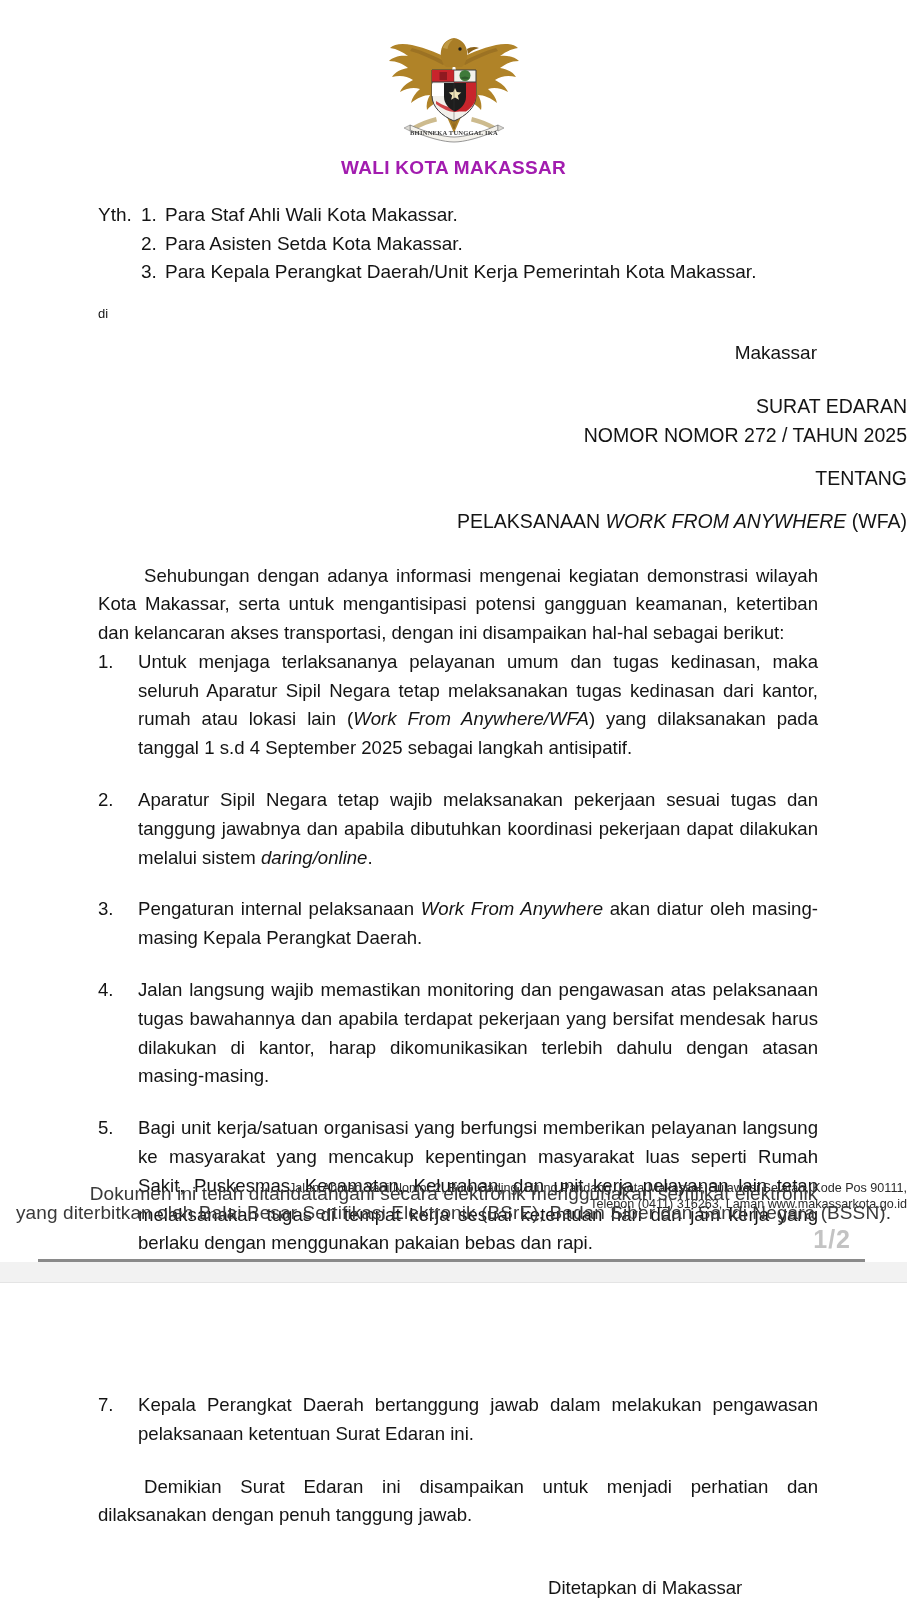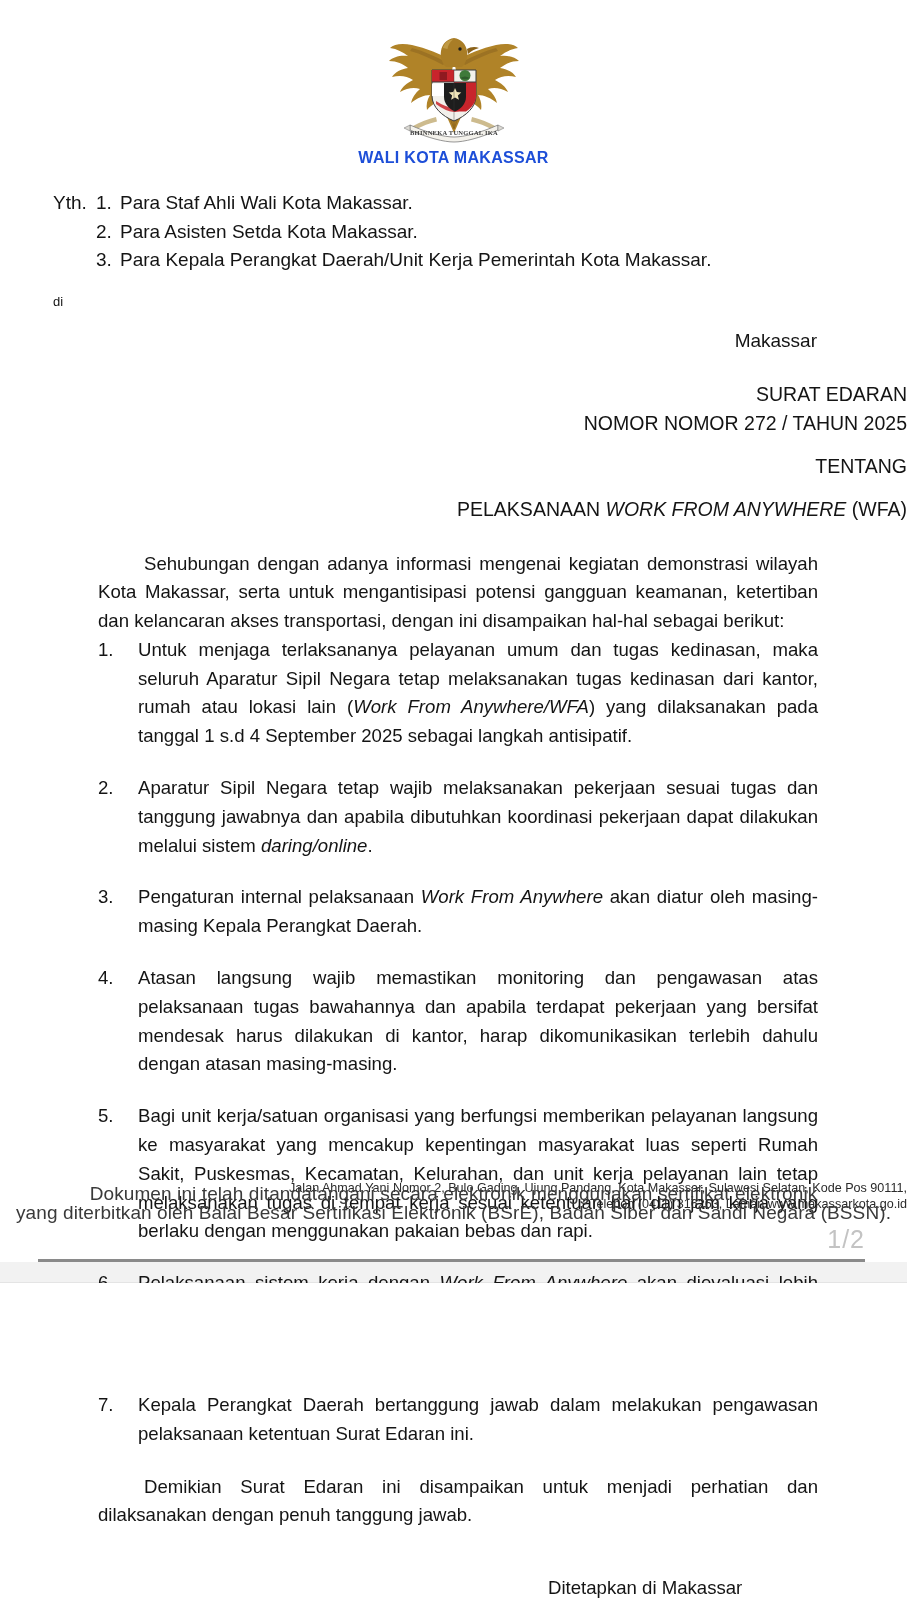--- a/index.html
+++ b/index.html
@@ -37,31 +37,31 @@
     justify-content: center;
   }
   .emblem {
     width: 148px;
     height: 118px;
     display: block;
   }
 
   .org-title {
     text-align: center;
-    font-size: 16px;
+    font-size: 19px;
     font-weight: bold;
     letter-spacing: 0.3px;
-    margin-top: 5px;
-    color: #1d4ed8;
+    margin-top: 13px;
+    color: #a21caf;
   }
 
   
   .addressee {
     margin-top: 22px;
-    padding-left: 53px;
+    padding-left: 98px;
     padding-right: 90px;
     font-size: 19px;
     line-height: 28.5px;
   }
   .addr-line {
     display: flex;
     white-space: nowrap;
   }
   .addr-yth { width: 43px; flex: 0 0 43px; }
   .addr-num { width: 24px; flex: 0 0 24px; }
@@ -152,25 +152,25 @@
     top: 29px;
     text-align: center;
     font-size: 19px;
     line-height: 18.5px;
     color: #3a3a3a;
     letter-spacing: 0.1px;
   }
 
   .page-num {
     position: absolute;
-    right: 42px;
+    right: 56px;
     bottom: 8px;
     font-size: 25px;
     color: #c3c3c3;
-    font-weight: 400;
+    font-weight: 700;
     letter-spacing: 1px;
   }
 
   
   .page-rule {
     position: absolute;
     left: 38px;
     width: 827px;
     bottom: 0;
     height: 3px;
@@ -294,21 +294,21 @@
         <span>PELAKSANAAN </span><span class="ital">WORK FROM ANYWHERE</span><span> (WFA)</span>
       </div>
     </div>
 
     <div class="body-block">
       <p class="lead">Sehubungan dengan adanya informasi mengenai kegiatan demonstrasi wilayah Kota Makassar, serta untuk mengantisipasi potensi gangguan keamanan, ketertiban dan kelancaran akses transportasi, dengan ini disampaikan hal-hal sebagai berikut:</p>
       <ol class="items" id="items-page1">
           <li><span class="marker">1.</span><span><span>Untuk menjaga terlaksananya pelayanan umum dan tugas kedinasan, maka seluruh Aparatur Sipil Negara tetap melaksanakan tugas kedinasan dari kantor, rumah atau lokasi lain (</span><span class="ital">Work From Anywhere/WFA</span><span>) yang dilaksanakan pada tanggal 1 s.d 4 September 2025 sebagai langkah antisipatif.</span></span></li>
           <li><span class="marker">2.</span><span><span>Aparatur Sipil Negara tetap wajib melaksanakan pekerjaan sesuai tugas dan tanggung jawabnya dan apabila dibutuhkan koordinasi pekerjaan dapat dilakukan melalui sistem </span><span class="ital">daring/online</span><span>.</span></span></li>
           <li><span class="marker">3.</span><span><span>Pengaturan internal pelaksanaan </span><span class="ital">Work From Anywhere</span><span> akan diatur oleh masing-masing Kepala Perangkat Daerah.</span></span></li>
-          <li><span class="marker">4.</span><span><span>Atasan langsung wajib memastikan monitoring dan pengawasan atas pelaksanaan tugas bawahannya dan apabila terdapat pekerjaan yang bersifat mendesak harus dilakukan di kantor, harap dikomunikasikan terlebih dahulu dengan atasan masing-masing.</span></span></li>
+          <li><span class="marker">4.</span><span><span>Jalan langsung wajib memastikan monitoring dan pengawasan atas pelaksanaan tugas bawahannya dan apabila terdapat pekerjaan yang bersifat mendesak harus dilakukan di kantor, harap dikomunikasikan terlebih dahulu dengan atasan masing-masing.</span></span></li>
           <li><span class="marker">5.</span><span><span>Bagi unit kerja/satuan organisasi yang berfungsi memberikan pelayanan langsung ke masyarakat yang mencakup kepentingan masyarakat luas seperti Rumah Sakit, Puskesmas, Kecamatan, Kelurahan, dan unit kerja pelayanan lain tetap melaksanakan tugas di tempat kerja sesuai ketentuan hari dan jam kerja yang berlaku dengan menggunakan pakaian bebas dan rapi.</span></span></li>
           <li><span class="marker">6.</span><span><span>Pelaksanaan sistem kerja dengan </span><span class="ital">Work From Anywhere</span><span> akan dievaluasi lebih lanjut sesuai dengan kebutuhan.</span></span></li>
         </ol>
     </div>
 
     <div class="footer-zone">
       <div class="footer-addr">
         <div>Jalan Ahmad Yani Nomor 2, Bulo Gading, Ujung Pandang, Kota Makassar, Sulawesi Selatan, Kode Pos 90111,</div>
         <div>Telepon (0411) 316263, Laman www.makassarkota.go.id</div>
       </div>

